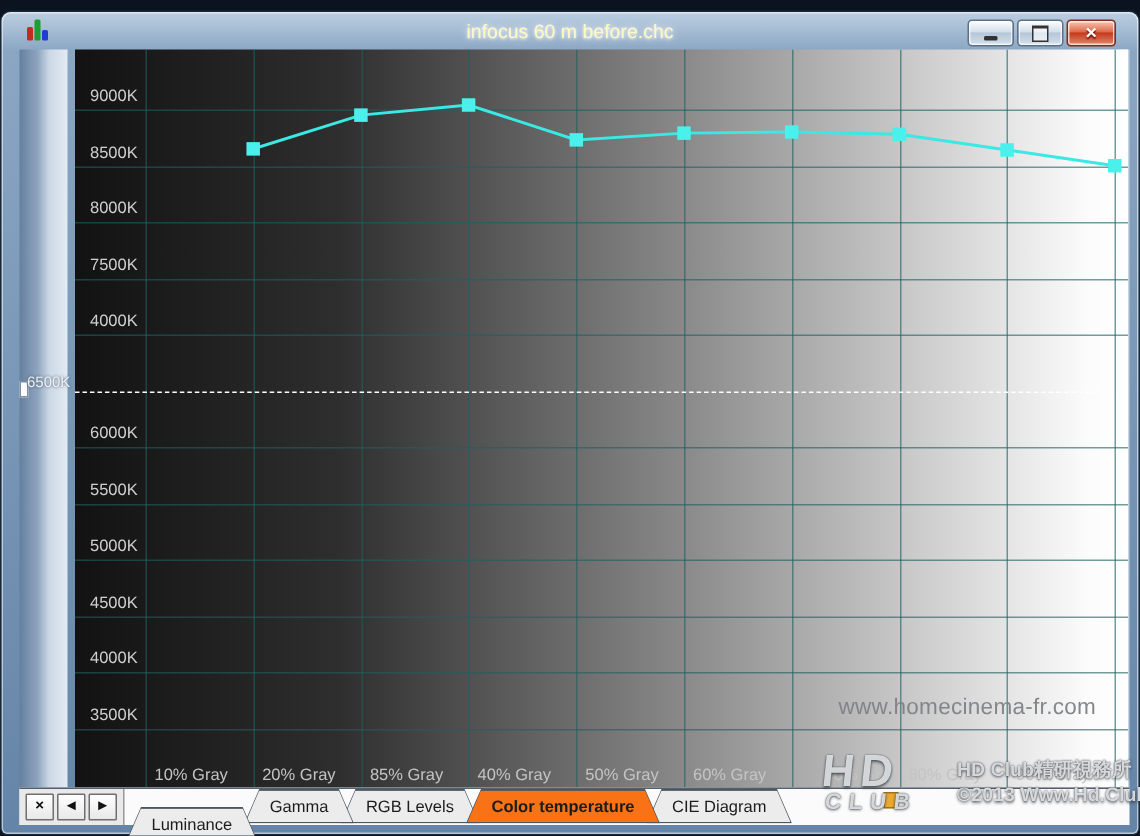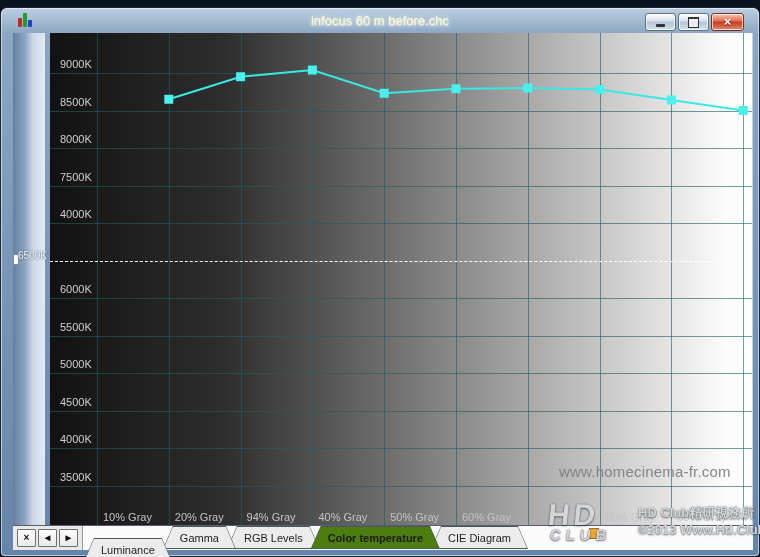--- a/index.html
+++ b/index.html
@@ -104,21 +104,21 @@
     position:relative;margin-left:-9px;height:23px;
     clip-path:polygon(10px 0,calc(100% - 10px) 0,100% 100%,0 100%);
     background:#4d565f;padding:0;
   }
   .tab-inner{
     display:flex;align-items:center;justify-content:center;
     height:21px;margin:1px 1px 1px 1px;padding:0 16px;
     clip-path:polygon(9px 0,calc(100% - 9px) 0,100% 100%,0 100%);
     background:#ececec;font-size:11px;color:#1c1c1c;white-space:nowrap;
   }
-  .tab.selected .tab-inner{background:#4d7c0f;font-weight:bold;}
+  .tab.selected .tab-inner{background:#f97316;font-weight:bold;}
 </style>
 </head>
 <body>
 
 <div class="window"></div>
 
 <div class="titlebar">
   <span class="app-icon">
     <i class="b1"></i>
     <i class="b2"></i>
@@ -175,21 +175,21 @@
       <span class="ylab" style="left: 10px; top: 137.5px;">7500K</span>
       <span class="ylab" style="left: 10px; top: 175px;">4000K</span>
       <span class="ylab" style="left: 10px; top: 250px;">6000K</span>
       <span class="ylab" style="left: 10px; top: 287.5px;">5500K</span>
       <span class="ylab" style="left: 10px; top: 325px;">5000K</span>
       <span class="ylab" style="left: 10px; top: 362.5px;">4500K</span>
       <span class="ylab" style="left: 10px; top: 400px;">4000K</span>
       <span class="ylab" style="left: 10px; top: 437.5px;">3500K</span>
       <span class="xlab" style="left: 53px; top: 478px;">10% Gray</span>
       <span class="xlab" style="left: 124.8px; top: 478px;">20% Gray</span>
-      <span class="xlab" style="left: 196.6px; top: 478px;">94% Gray</span>
+      <span class="xlab" style="left: 196.6px; top: 478px;">85% Gray</span>
       <span class="xlab" style="left: 268.4px; top: 478px;">40% Gray</span>
       <span class="xlab" style="left: 340.2px; top: 478px;">50% Gray</span>
       <span class="xlab" style="left: 412px; top: 478px;">60% Gray</span>
       <span class="xlab" style="left: 483.8px; top: 478px; margin-left: 16px;">70% Gray</span>
       <span class="xlab" style="left: 555.6px; top: 478px;">80% Gray</span>
       <span class="xlab" style="left: 627.4px; top: 478px;">90% Gray</span>
     </div>
   <svg id="series-svg" width="702" height="492">
       <polyline points="118.8,66.25 190.6,43.75 262.4,37 334.2,60.25 406,55.75 477.79999999999995,55 549.5999999999999,56.5 621.4,67 693.1999999999999,77.5" fill="none" stroke="#3ae8e4" stroke-width="2"></polyline>
       <rect x="114.3" y="61.75" width="9" height="9" fill="#49f0ec"></rect>

